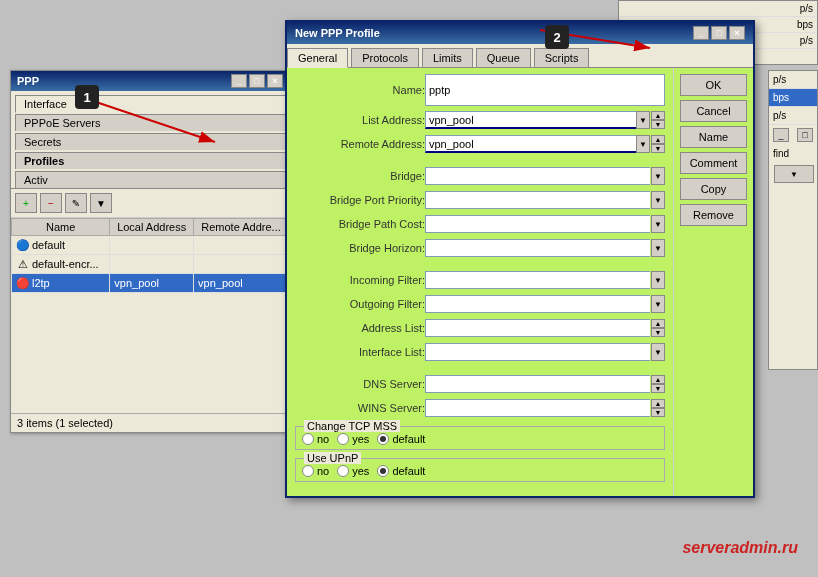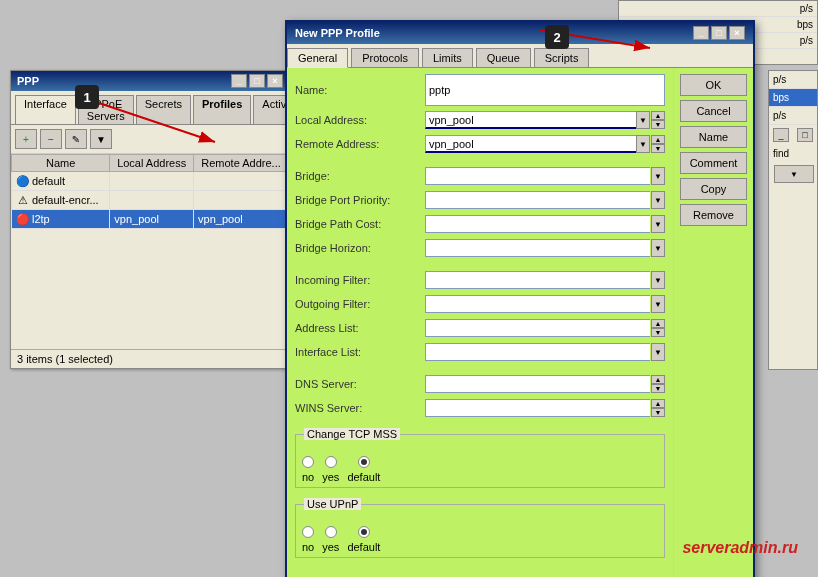--- a/index.html
+++ b/index.html
@@ -49,20 +49,21 @@
       cursor: pointer;
     }
     .ppp-tabs {
       display: flex;
       background: #ece9d8;
       border-bottom: 1px solid #888;
       padding-top: 4px;
       padding-left: 4px;
       gap: 2px;
       overflow: hidden;
+      flex-direction: column;
     }
     .ppp-tab {
       padding: 2px 8px;
       background: #d4d0c8;
       border: 1px solid #888;
       border-bottom: none;
       cursor: pointer;
       font-size: 11px;
     }
     .ppp-tab.active {
@@ -186,22 +187,21 @@
       border-left: 1px solid #ccc;
     }
     .field-row {
       display: flex;
       align-items: center;
       margin-bottom: 4px;
       min-height: 20px;
     }
     .field-label {
       width: 130px;
-      text-align: left;
-      padding-right: 6px;
+      text-align: right;
       font-size: 11px;
       color: #333;
     }
     .field-input {
       flex: 1;
       height: 32px;
       border: 1px solid #7f9db9;
       background: white;
       font-size: 11px;
       padding: 1px 3px;
@@ -273,43 +273,42 @@
       font-size: 11px;
       display: flex;
       align-items: center;
       justify-content: center;
     }
     .section-separator {
       height: 8px;
     }
     .group-box {
       border: 1px solid #aaa;
-      margin: 16px 0;
-      padding: 19px 6px 4px;
+      margin: 8px 0;
+      padding: 4px 6px 4px;
       position: relative;
     }
     .group-title {
       position: absolute;
       top: -7px;
       left: 8px;
       background: #ece9d8;
       padding: 0 3px;
       font-size: 11px;
     }
     .radio-row {
       display: flex;
       align-items: center;
       gap: 8px;
       padding-top: 2px;
     }
     .radio-item {
       display: flex;
       align-items: center;
       gap: 3px;
-      flex-direction: column;
     }
     .radio-circle {
       width: 12px;
       height: 12px;
       border: 1px solid #888;
       border-radius: 50%;
       background: white;
       display: flex;
       align-items: center;
       justify-content: center;
@@ -504,21 +503,21 @@
   </div>
   <div class="dialog-body">
     <div class="dialog-fields">
 
       <div class="field-row">
         <span class="field-label">Name:</span>
         <input class="field-input" type="text" value="pptp" style="">
       </div>
 
       <div class="field-row">
-        <span class="field-label">Local Address:</span>
+        <span class="field-label">List Address:</span>
         <div class="field-dropdown">
           <input type="text" value="vpn_pool" class="underline" style="">
           <div class="dd-btn">▼</div>
           <div class="dd-scroll">
             <span>▲</span>
             <span>▼</span>
           </div>
         </div>
       </div>
 

